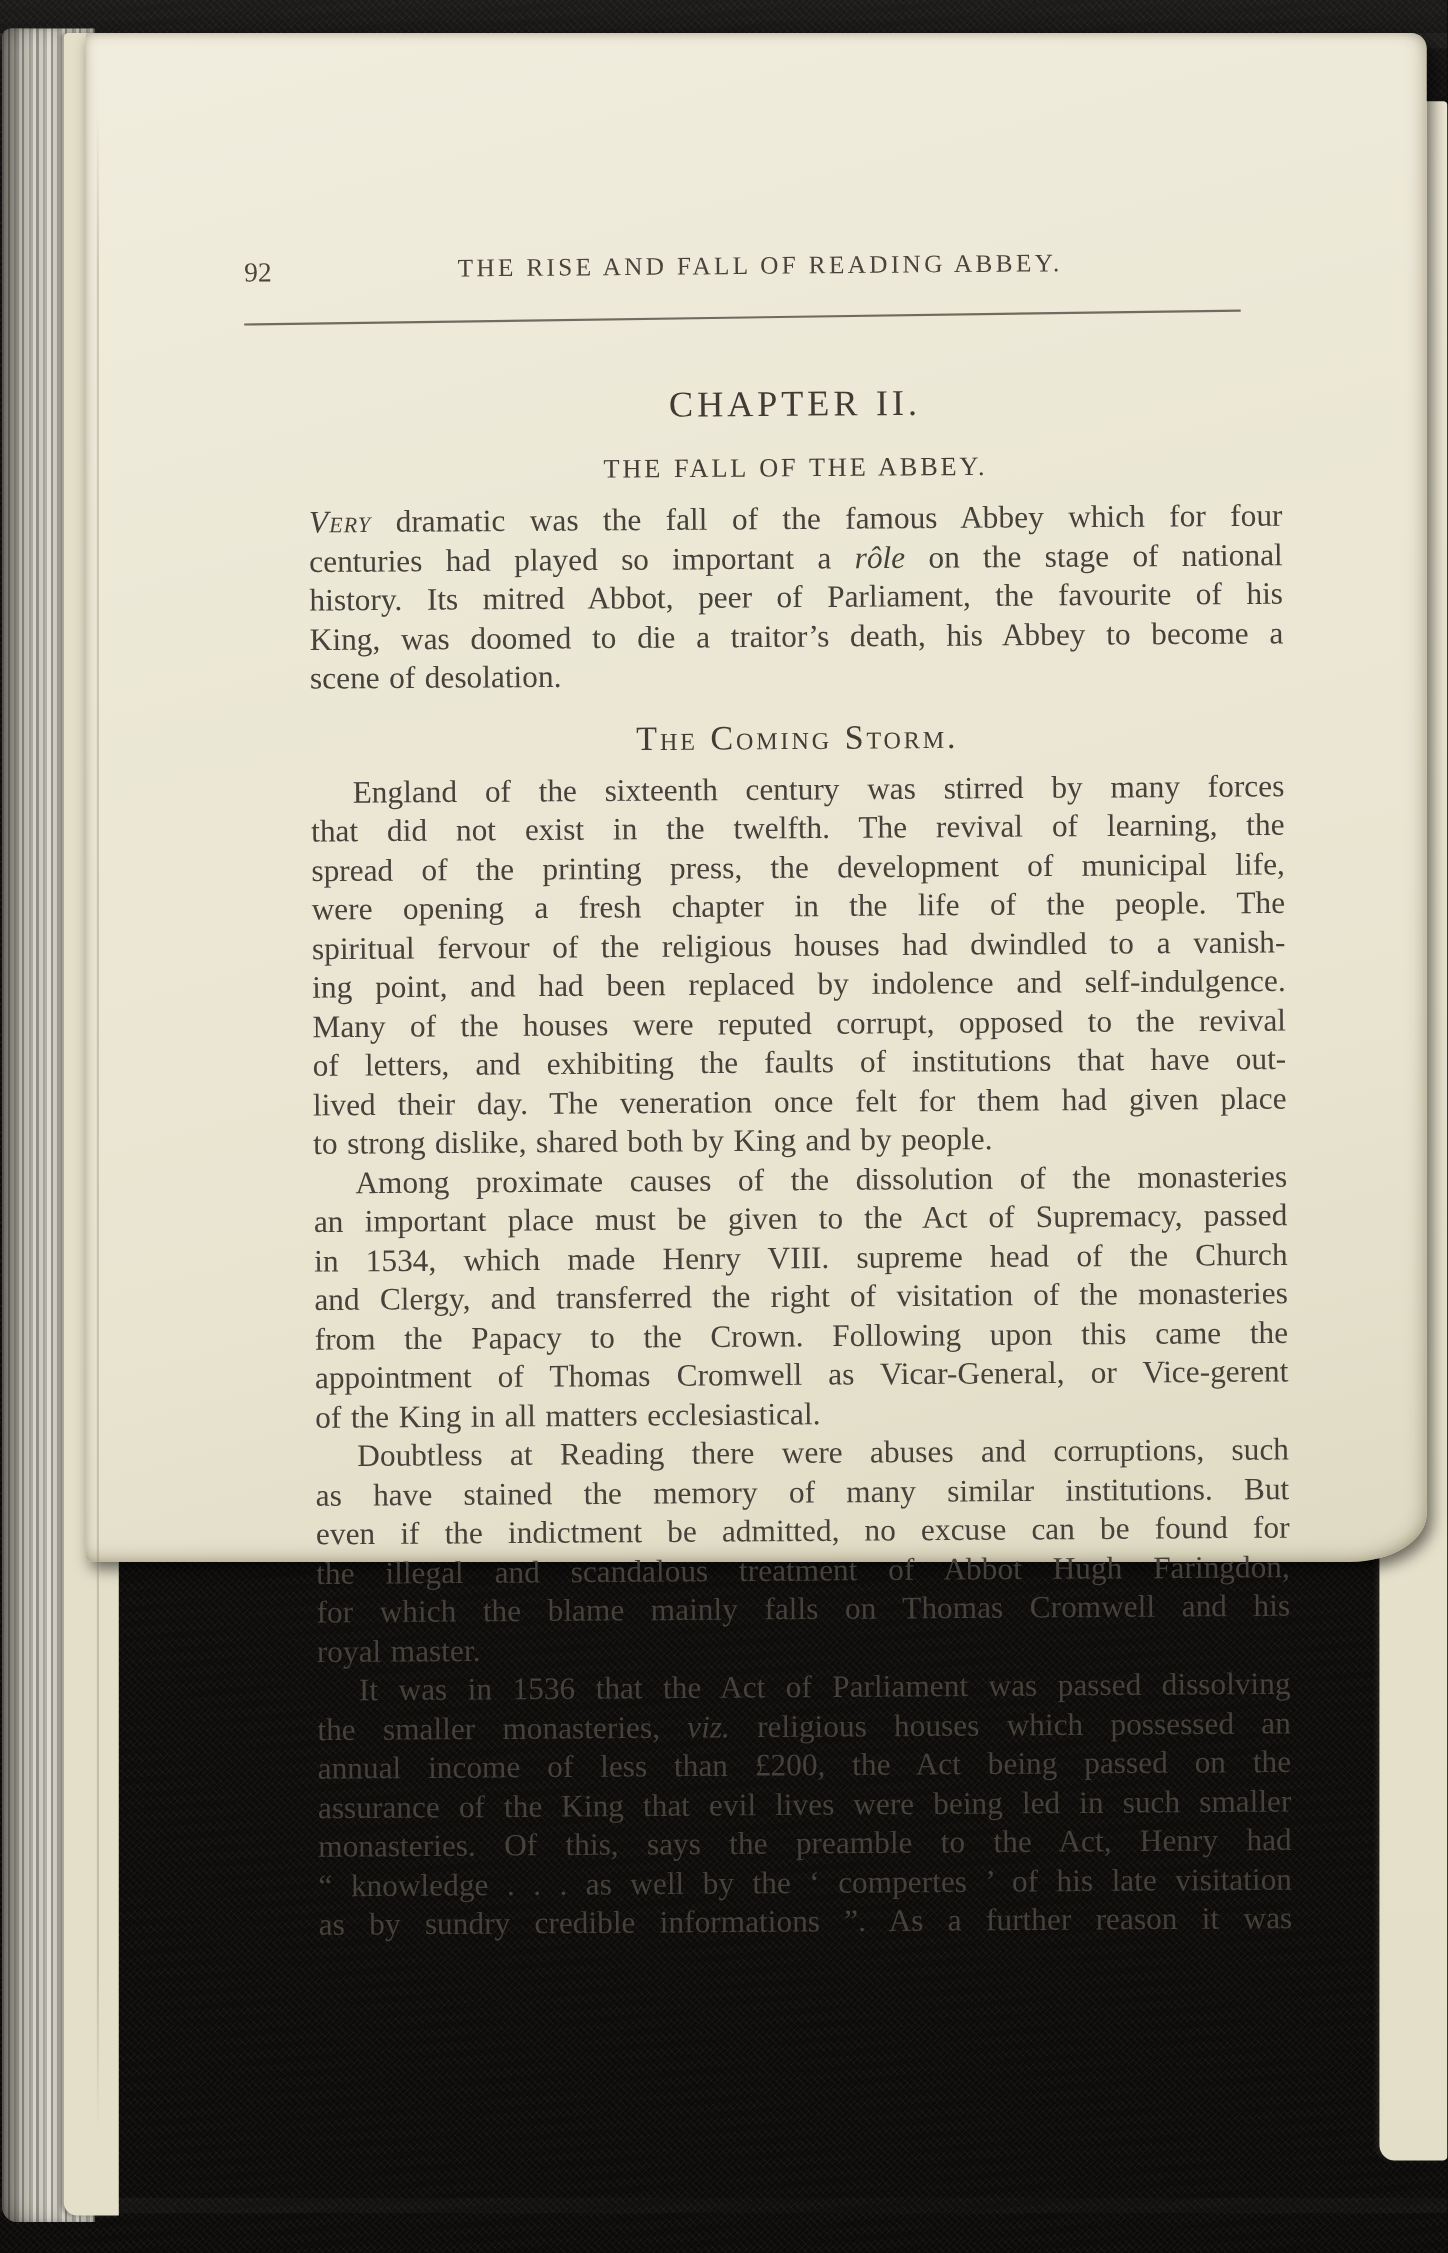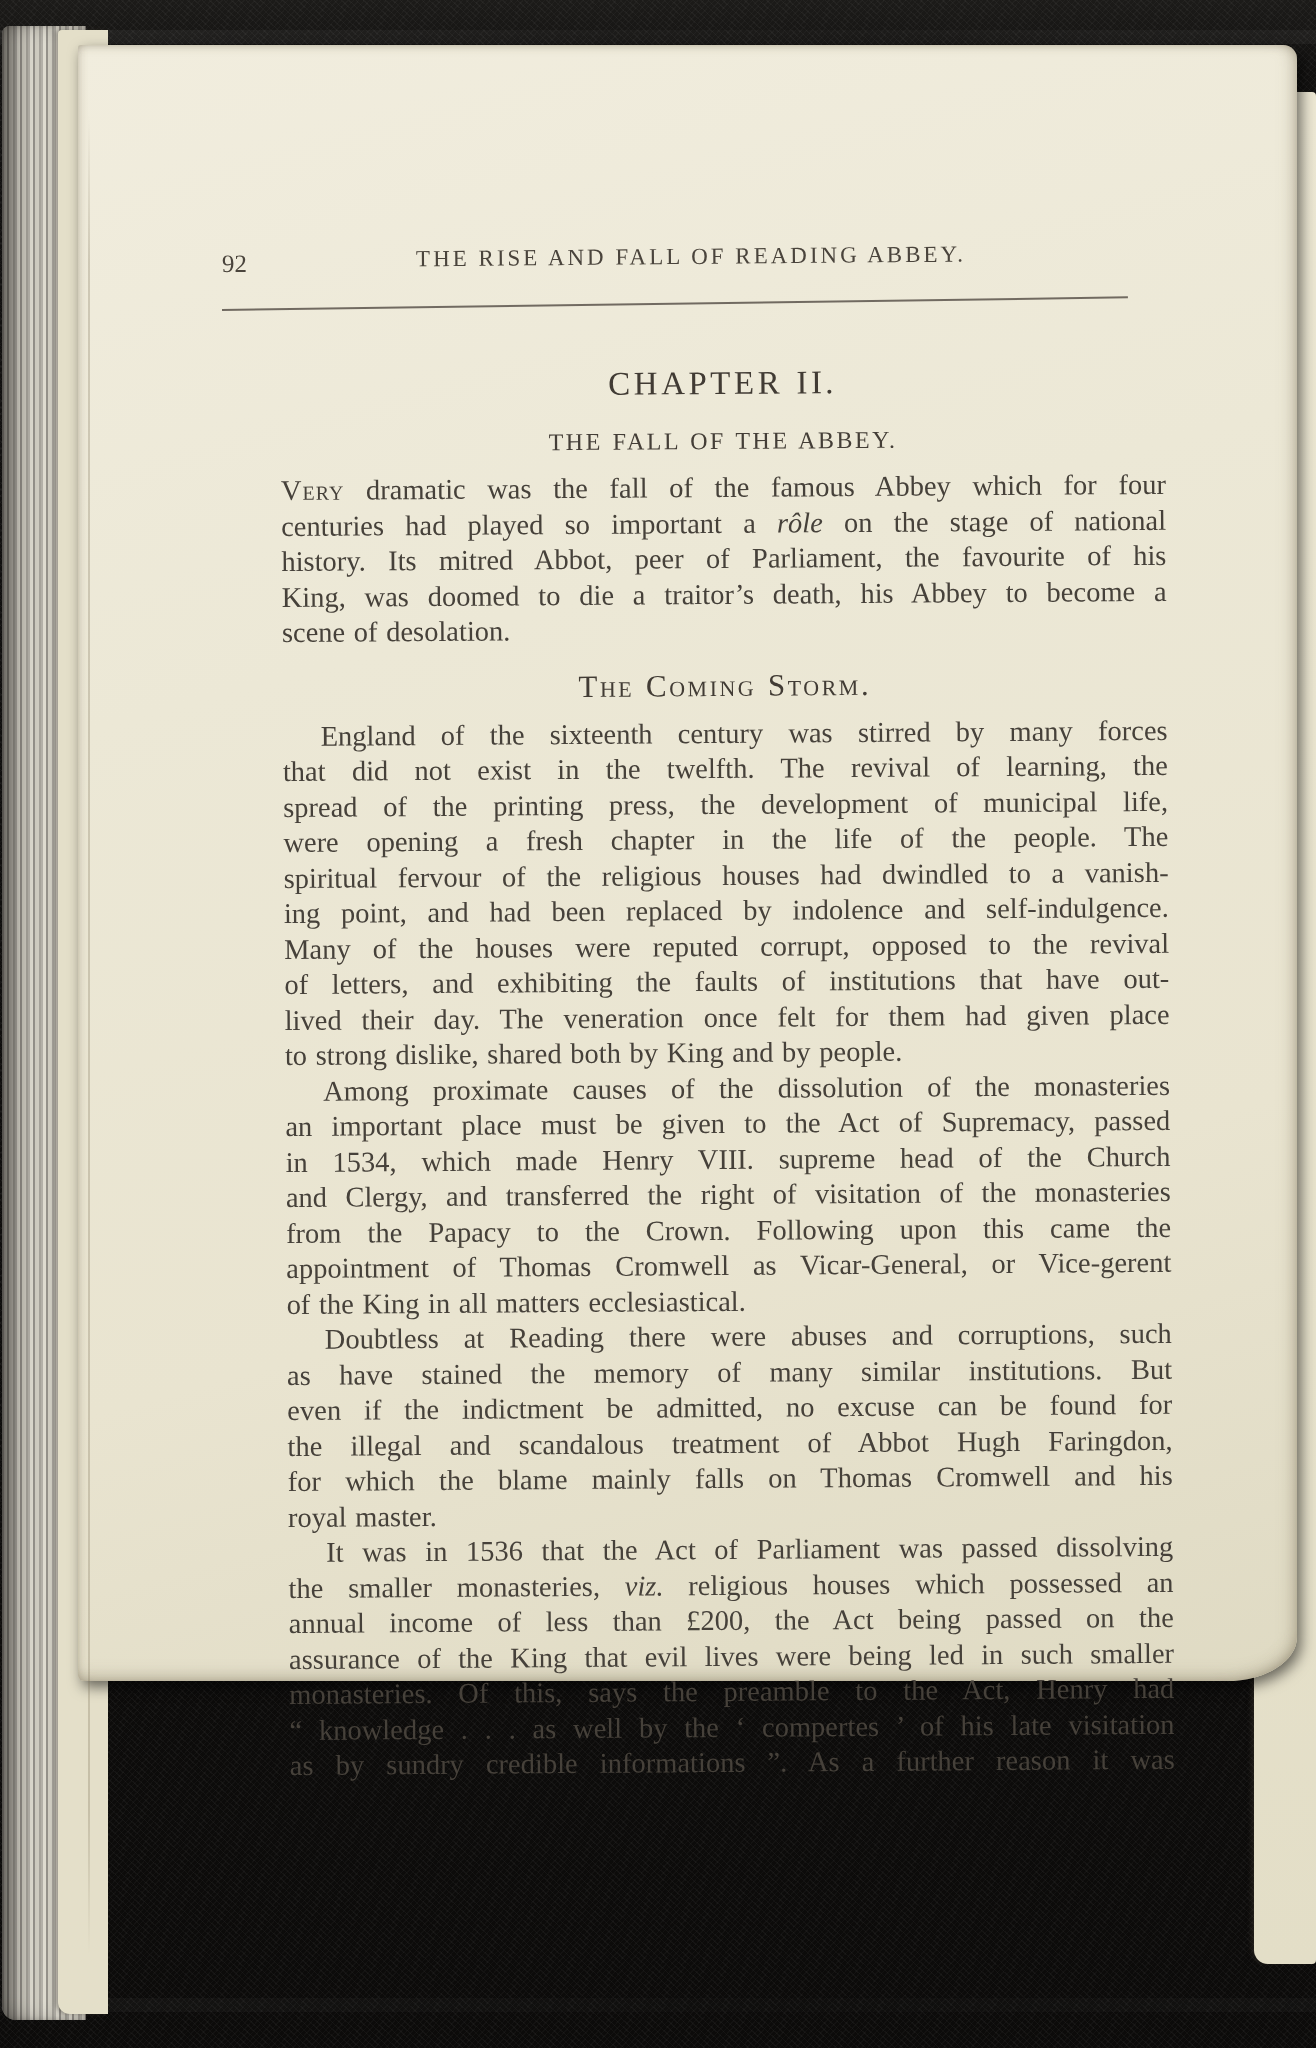--- a/index.html
+++ b/index.html
@@ -25,21 +25,21 @@
     background:#e4dfc9;border-radius:4px 0 0 12px;
     box-shadow:-3px 0 4px rgba(60,55,45,.4);
   }
   .right-strip{
     position:absolute;left:1254px;top:92px;width:62px;height:1872px;
     background:linear-gradient(180deg,#ece7d3,#e3dec7);
     border-radius:10px 4px 4px 14px;
     box-shadow:-4px 0 6px -3px rgba(80,72,58,.5);
   }
   .page{
-    position:absolute;left:78px;top:45px;width:1219px;height:1636px;
+    position:absolute;left:78px;top:30px;width:1219px;height:1390px;
     background:linear-gradient(165deg,#f1edde 0%,#ece8d6 35%,#e9e4d0 70%,#dfdac3 100%);
     border-radius:3px 14px 70px 6px / 3px 14px 44px 6px;
     box-shadow:4px 6px 14px rgba(0,0,0,.55),
       inset -10px 0 18px -10px rgba(110,98,75,.55),
       inset 0 -12px 18px -12px rgba(110,98,75,.5),
       inset 6px 0 10px -6px rgba(120,108,85,.35),
       inset 0 8px 10px -8px rgba(120,108,85,.35);
   }
   .gutter{
     position:absolute;left:10px;top:70px;width:2px;height:1840px;
@@ -61,21 +61,21 @@
     color:#46413a;font-size:28.5px;line-height:35.5px;word-spacing:1.5px;
     transform:rotate(-0.4deg);transform-origin:left top;
   }
   .chapter{text-align:center;font-size:33px;line-height:42px;letter-spacing:3.5px;color:#413b34;}
   .subchapter{text-align:center;font-size:24px;line-height:30px;letter-spacing:2.5px;margin-top:22px;margin-bottom:14px;color:#443e37;}
   .section-heading{text-align:center;font-variant:small-caps;font-size:31px;line-height:36px;letter-spacing:2.5px;margin:20px 0 12px 0;color:#423c35;}
   .paragraph{margin:0;}
   .line{text-align:justify;text-align-last:justify;white-space:normal;}
   .line.last{text-align-last:left;}
   .line.indent{text-indent:38px;}
-  .sc{font-variant:small-caps;letter-spacing:1px;}
+  .sc{font-variant:small-caps;letter-spacing:1px;font-style:italic;}
   i{}
 </style>
 </head>
 <body>
 
 <div id="book">
   <div class="cover-sheen sheen-top"></div>
   <div class="cover-sheen sheen-bottom"></div>
   <div class="leaves"></div>
   <div class="under-leaf"></div>

